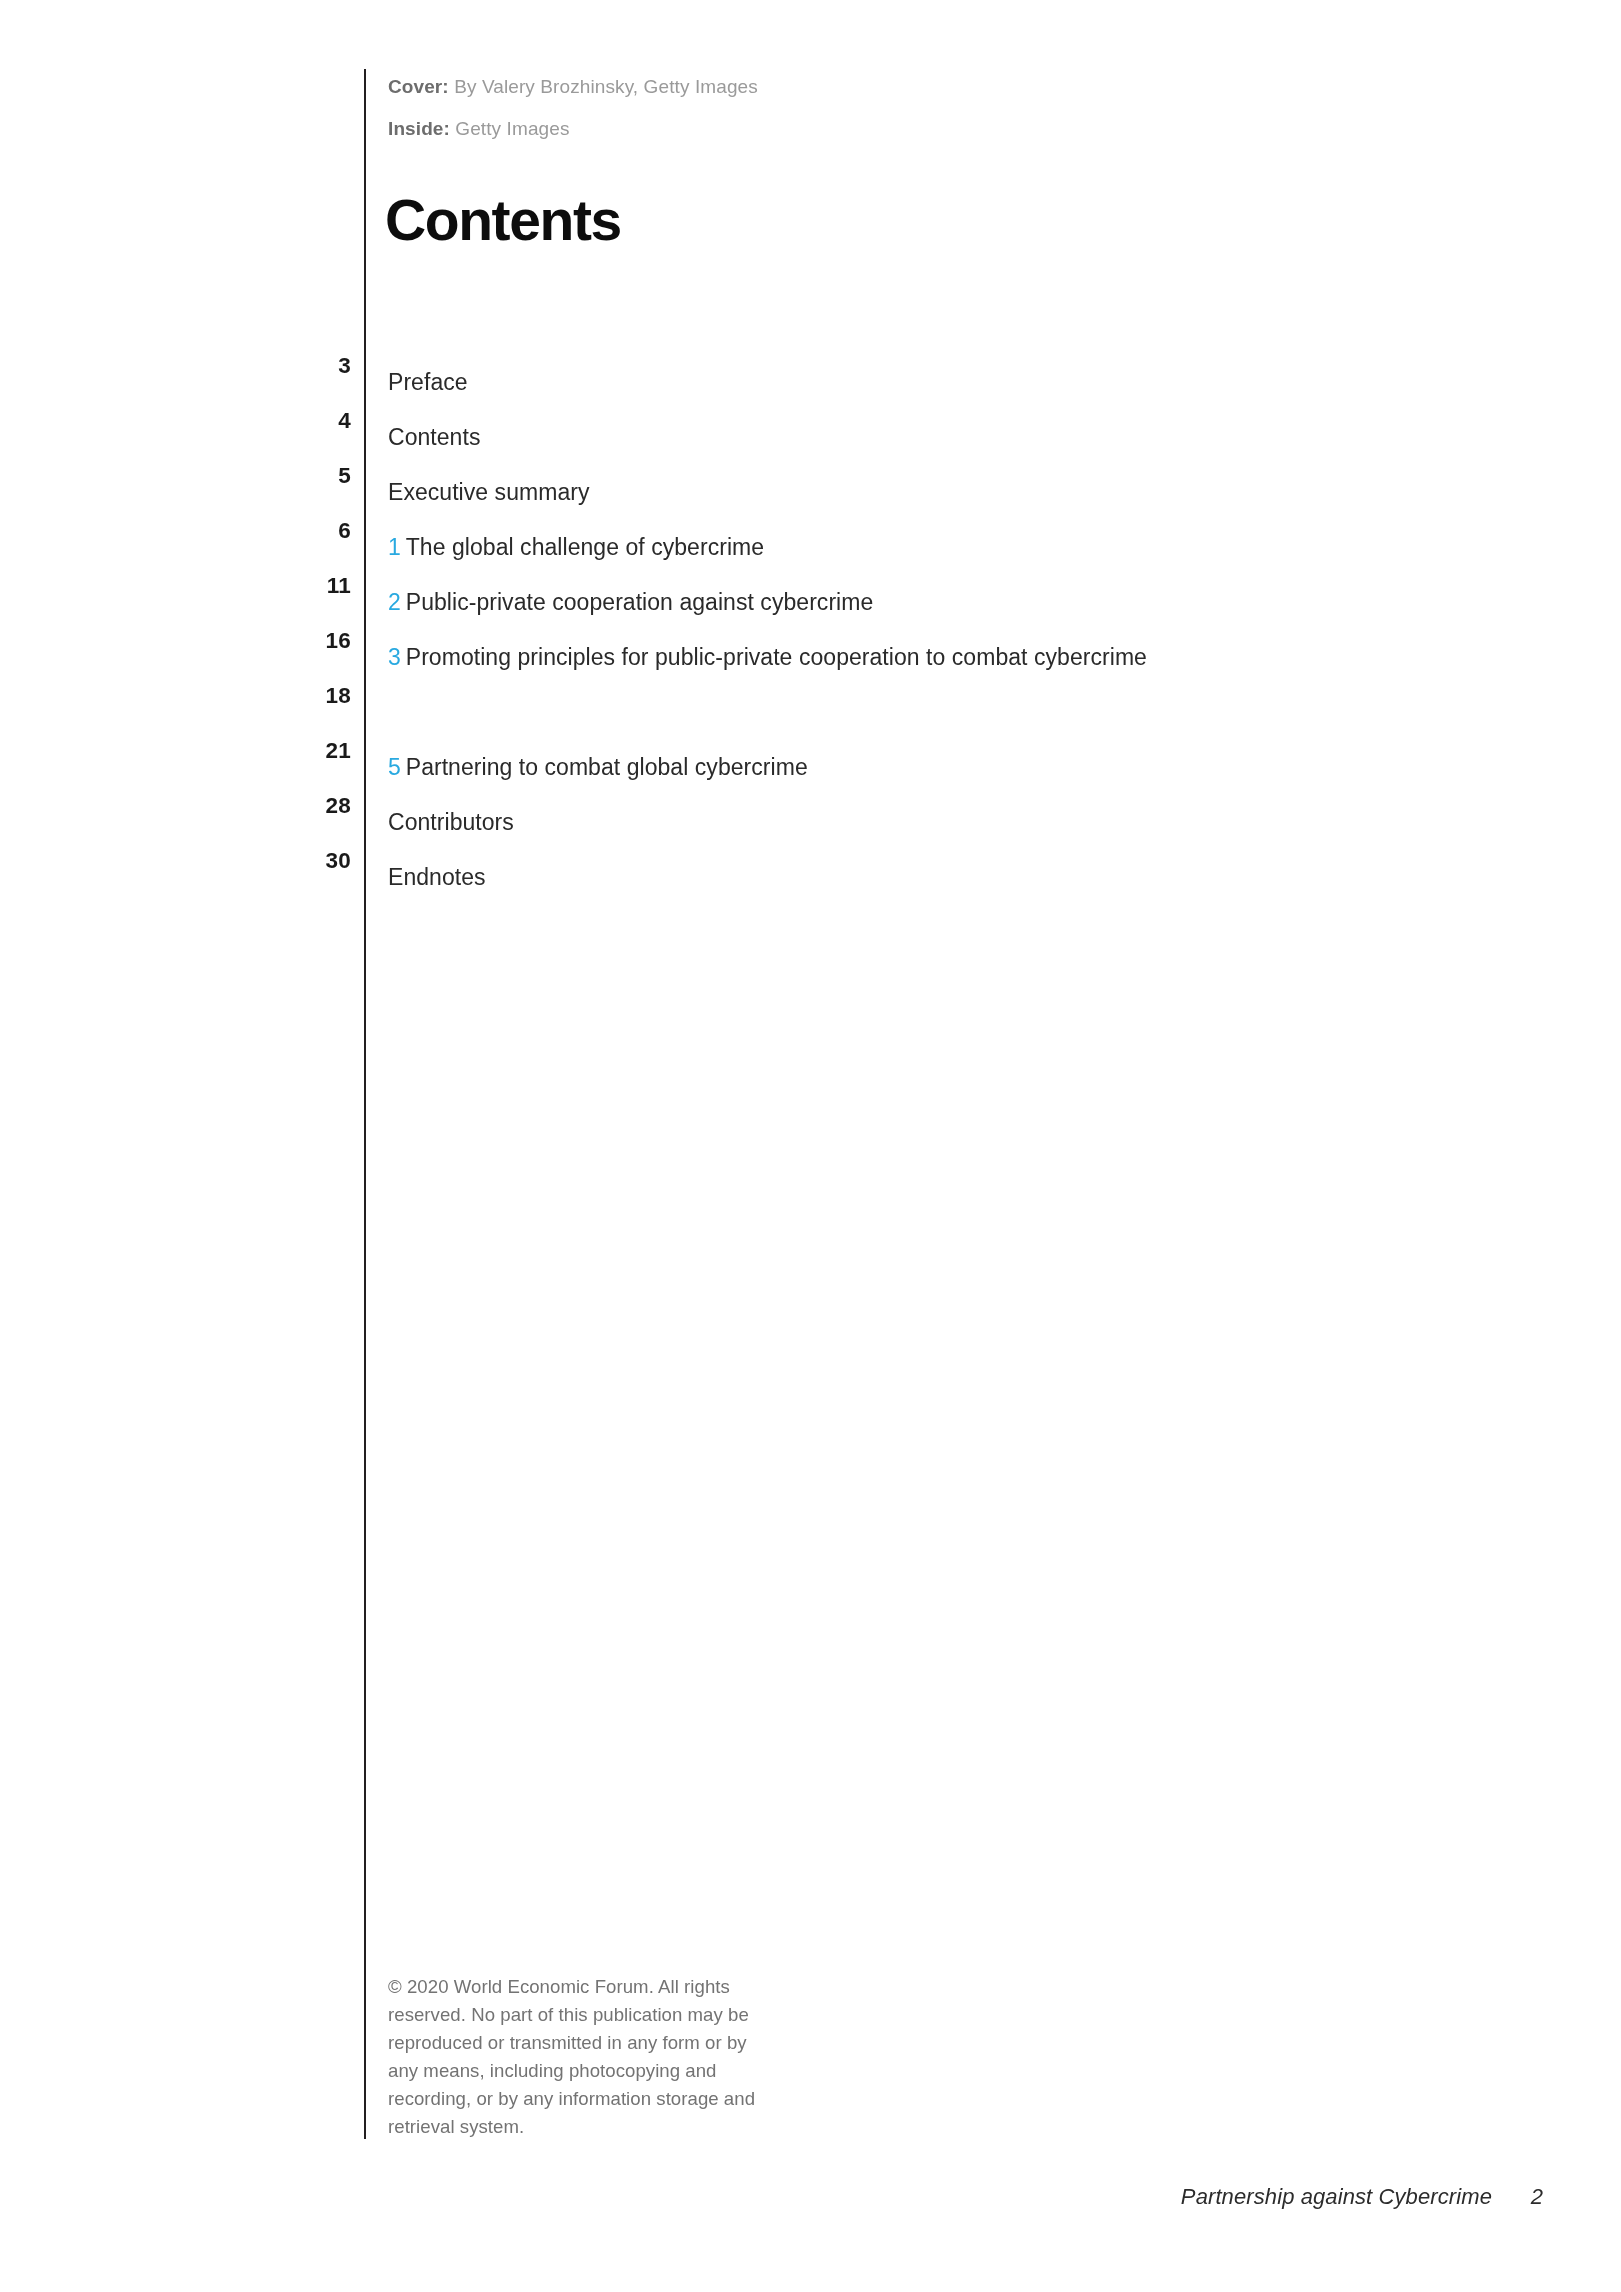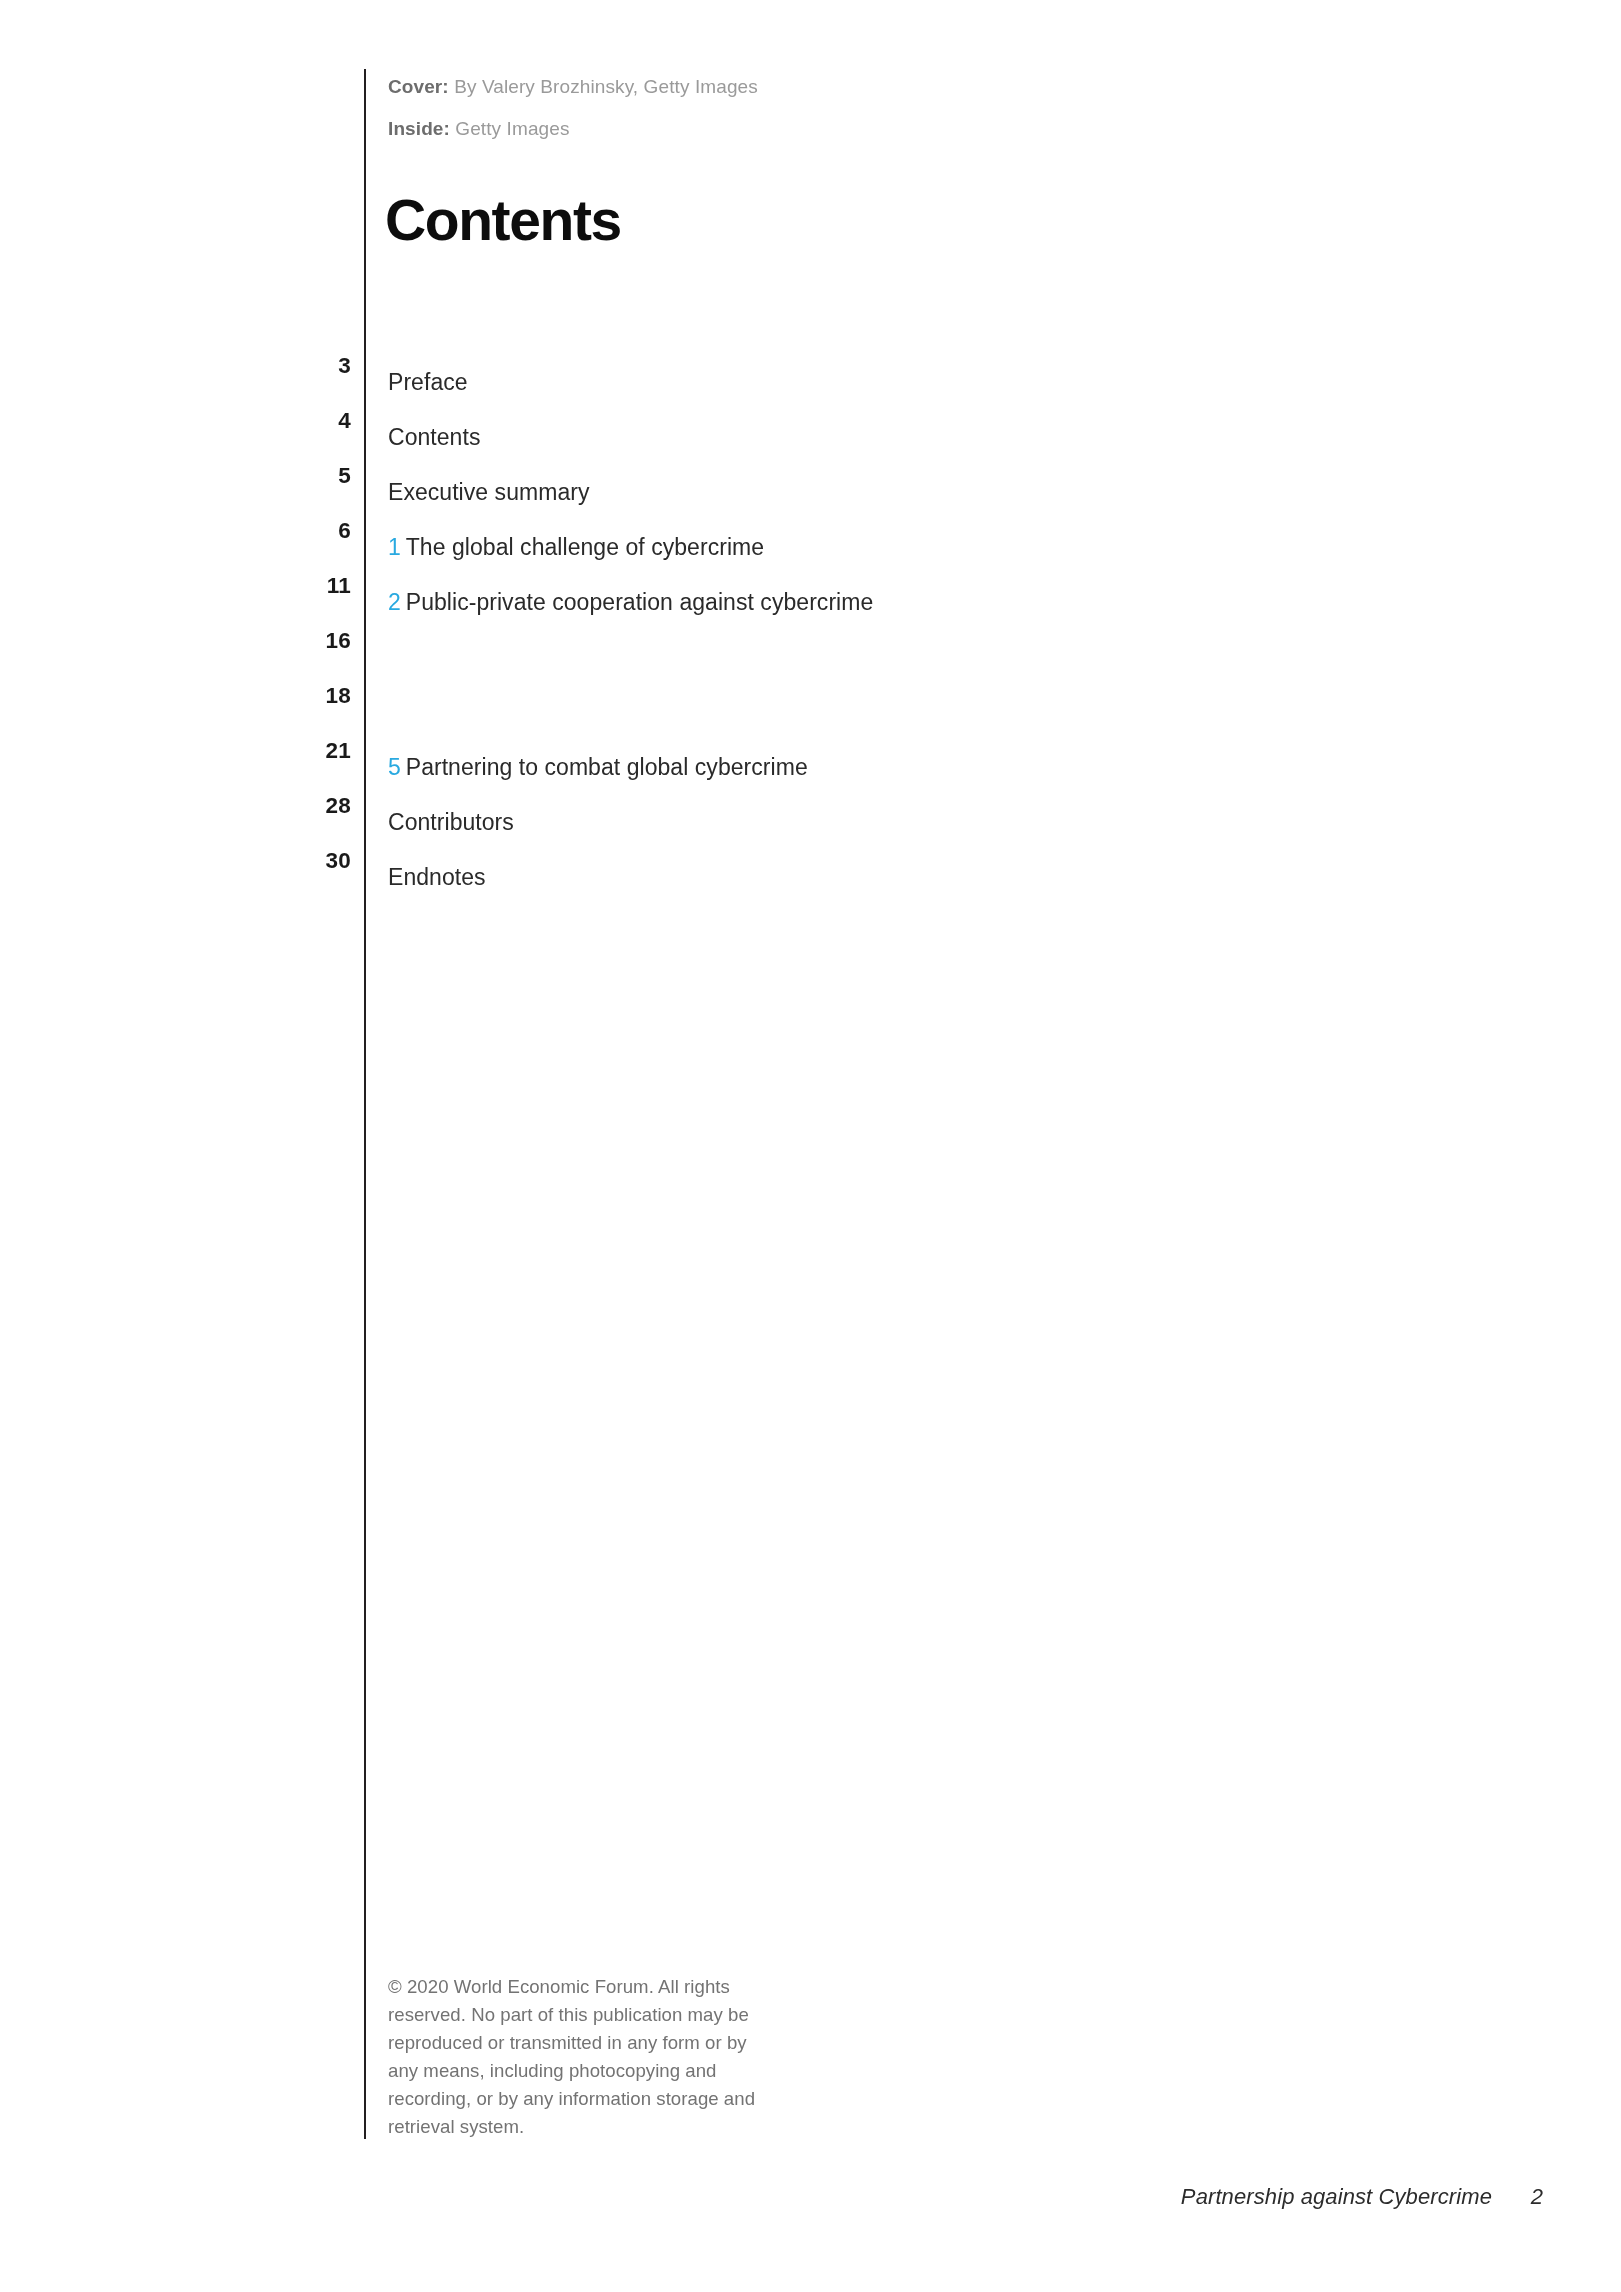--- a/index.html
+++ b/index.html
@@ -163,20 +163,21 @@
       <div class="toc-row">
         <div class="toc-page">6</div>
         <div class="toc-entry"><span class="toc-num">1</span><span>The global challenge of cybercrime</span></div>
       </div>
       <div class="toc-row">
         <div class="toc-page">11</div>
         <div class="toc-entry"><span class="toc-num">2</span><span>Public-private cooperation against cybercrime</span></div>
       </div>
       <div class="toc-row">
         <div class="toc-page">16</div>
+        <div class="toc-entry"><span class="toc-num">3</span><span>Promoting principles for public-private cooperation to combat cybercrime</span></div>
       </div>
       <div class="toc-row">
         <div class="toc-page">18</div>
       </div>
       <div class="toc-row">
         <div class="toc-page">21</div>
         <div class="toc-entry"><span class="toc-num">5</span><span>Partnering to combat global cybercrime</span></div>
       </div>
       <div class="toc-row">
         <div class="toc-page">28</div>

